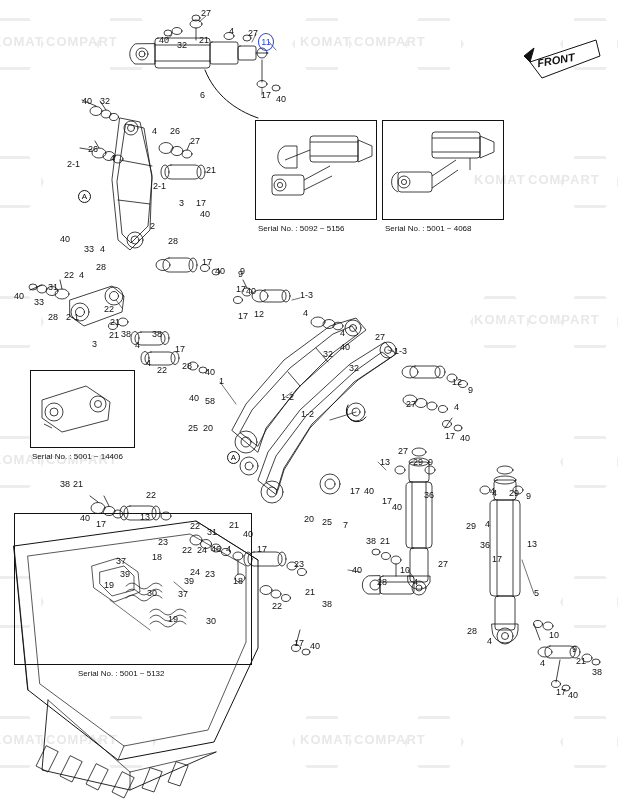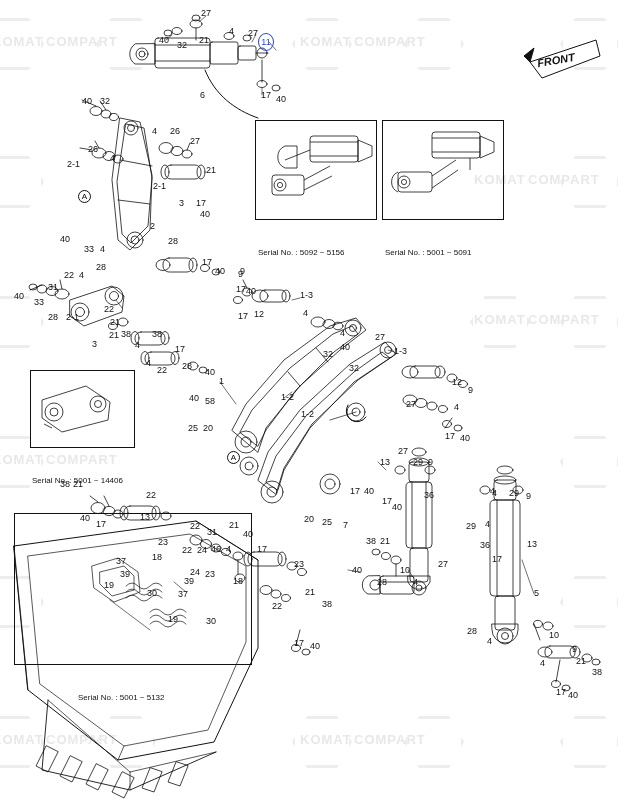--- a/index.html
+++ b/index.html
@@ -4,21 +4,21 @@
 <style>
   html,body{margin:0;padding:0;background:#ffffff;}
   body{font-family:"Liberation Sans", sans-serif;}
   #page{position:relative;width:618px;height:800px;overflow:hidden;background:#fff;}
   #watermarks{position:absolute;left:0;top:0;width:618px;height:800px;pointer-events:none;}
   .wm{position:absolute;color:#e8e8e8;font-size:13px;font-weight:bold;letter-spacing:1px;white-space:nowrap;}
   .wmhex{position:absolute;width:54px;height:46px;border:3px solid #ededed;
          clip-path:polygon(25% 0,75% 0,100% 50%,75% 100%,25% 100%,0 50%);}
   svg.layer{position:absolute;left:0;top:0;width:618px;height:800px;}
   .lbl{position:absolute;font-size:9px;color:#111;white-space:nowrap;line-height:9px;}
-  .cap{position:absolute;font-size:8px;color:#111;white-space:nowrap;margin-top:24px;}
+  .cap{position:absolute;font-size:8px;color:#111;white-space:nowrap;}
   .hl{position:absolute;border:1.4px solid #2b46d0;border-radius:50%;color:#2b46d0;
       font-size:9px;text-align:center;box-sizing:border-box;background:transparent;}
   .circ{position:absolute;border:1px solid #111;border-radius:50%;font-size:8px;
         text-align:center;box-sizing:border-box;}
   .box{position:absolute;border:1px solid #111;box-sizing:border-box;background:transparent;}
   .frontlbl{position:absolute;font-size:11px;font-style:italic;font-weight:bold;color:#111;
             transform:rotate(-10deg);}
 </style>
 </head>
 <body>
@@ -344,21 +344,21 @@
       <path d="M480 136 l14 6 0 10 -14 6 z"></path>
       <rect x="398" y="172" width="34" height="20" rx="3"></rect>
       <path d="M398 172 a11 11 0 0 0 0 20"></path>
       <circle cx="404" cy="182" r="6"></circle>
       <circle cx="404" cy="182" r="2.6"></circle>
       <line x1="432" y1="176" x2="456" y2="160"></line>
       <line x1="432" y1="188" x2="458" y2="170"></line>
       <line x1="470" y1="158" x2="470" y2="170"></line>
     </g>
   </svg>
-  <div class="cap" style="left:385px;top:224px;">Serial No. : 5001 ~ 5091</div>
+  <div class="cap" style="left:385px;top:224px;">Serial No. : 5001 ~ 4068</div>
 
   <div class="box" style="left:30px;top:370px;width:105px;height:78px;"></div>
   <svg class="layer" viewBox="0 0 618 800">
     <g fill="none" stroke="#111" stroke-width="0.8">
       <path d="M42 400 L86 386 L110 402 L108 420 L62 432 L42 418 Z"></path>
       <circle cx="54" cy="412" r="9"></circle>
       <circle cx="54" cy="412" r="4"></circle>
       <circle cx="98" cy="404" r="8"></circle>
       <circle cx="98" cy="404" r="3.5"></circle>
       <line x1="44" y1="424" x2="52" y2="428"></line>

